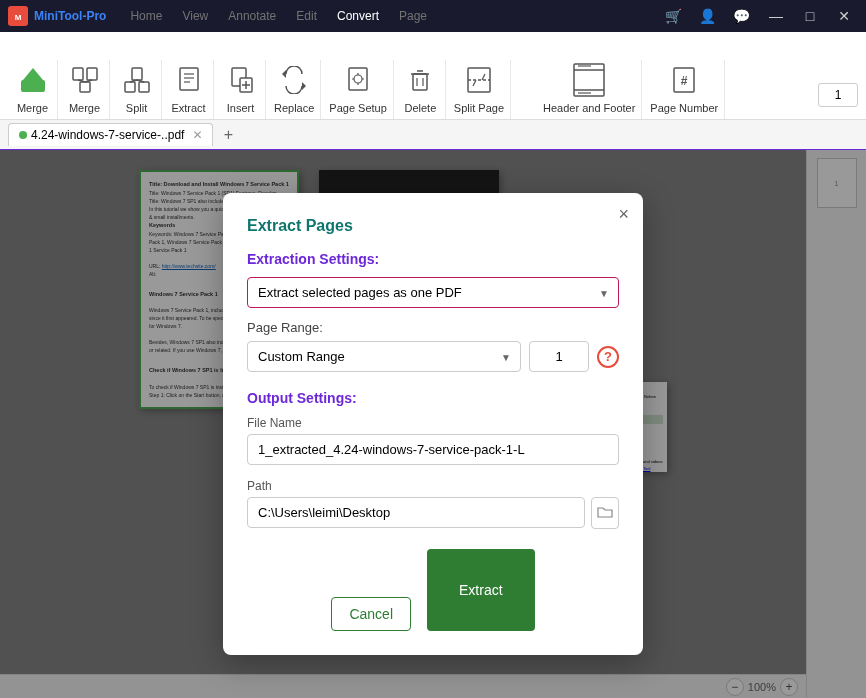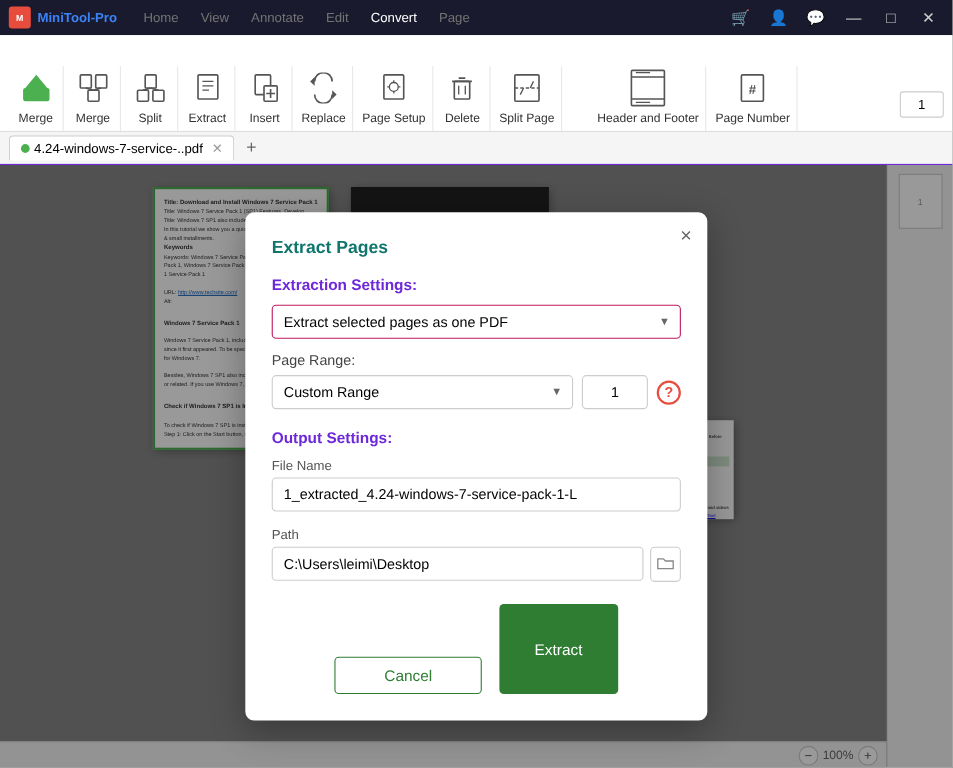--- a/index.html
+++ b/index.html
@@ -323,21 +323,21 @@
     }
 
     .modal-actions {
       display: flex;
       justify-content: center;
       gap: 16px;
       margin-top: 20px;
     }
 
     .btn-cancel {
-      padding: 8px 44px;
+      padding: 8px 17px;
       border: 1px solid #2e7d32;
       border-radius: 4px;
       background: white;
       color: #2e7d32;
       font-size: 14px;
       cursor: pointer;
       margin-top: 48px;
     }
 
     .btn-extract {

